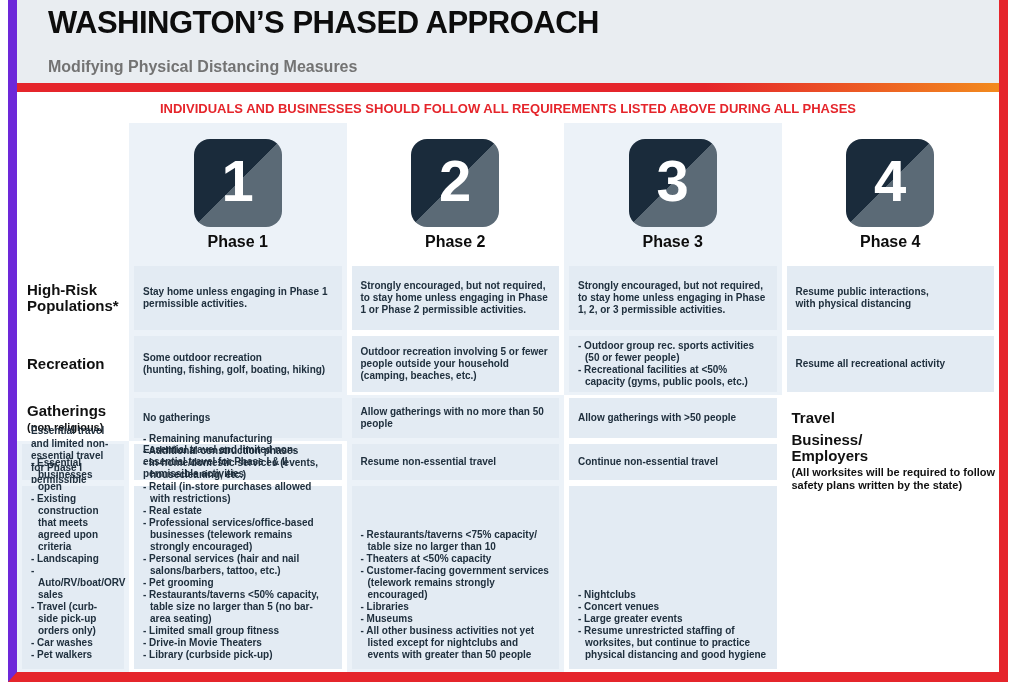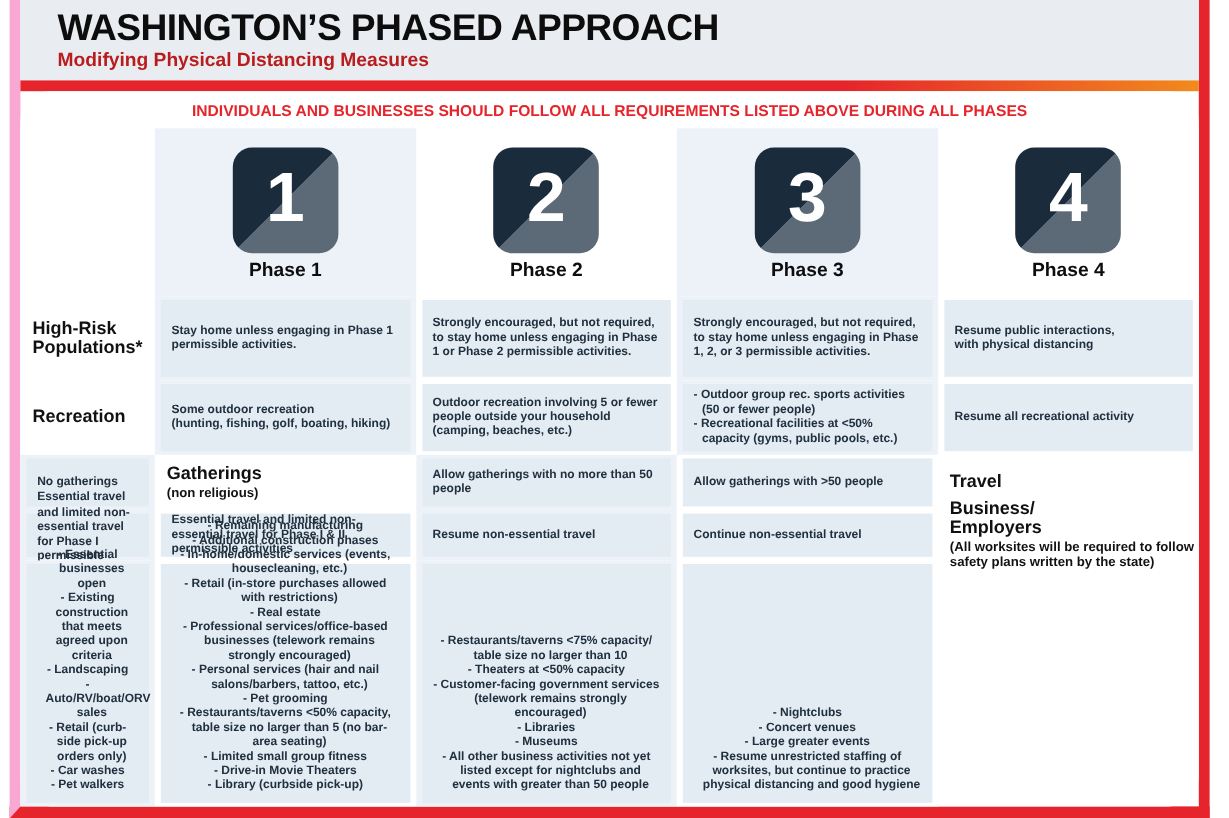--- a/index.html
+++ b/index.html
@@ -1,45 +1,45 @@
 <!DOCTYPE html>
 <html><head>
 <meta charset="utf-8">
 <style>
   html,body{margin:0;padding:0;background:#ffffff;}
   body{width:1024px;height:682px;overflow:hidden;font-family:"Liberation Sans",sans-serif;}
   .frame{
     margin-left:8px;margin-right:16px;height:682px;box-sizing:border-box;
-    border-left:9px solid #f9a8d4;border-right:9px solid #e5252b;border-bottom:10px solid #e5252b;
+    border-left:9px solid #6d28d9;border-right:9px solid #e5252b;border-bottom:10px solid #e5252b;
     display:flex;flex-direction:column;
   }
   .title-section{background:#e9edf1;padding:7px 10px 7px 31px;}
   .main-title{font-size:31px;font-weight:bold;color:#0d0d0d;letter-spacing:-0.5px;line-height:1.05;}
-  .sub-title{font-size:16px;font-weight:bold;color:#b91c1c;line-height:1.15;margin-top:2px;}
+  .sub-title{font-size:16px;font-weight:bold;color:#737373;line-height:1.15;margin-top:18px;}
   .gradient-bar{height:9px;background:linear-gradient(90deg,#e5252b 0%,#e5252b 70%,#f28a1e 100%);}
   .table-area{flex:1;background:#ffffff;display:flex;flex-direction:column;min-height:0;border-radius:25px;}
   .banner{color:#e5252b;font-weight:bold;font-size:13px;text-align:center;padding:9px 4px 7px 4px;}
   .grid{flex:1;display:grid;grid-template-columns:112px 1fr 1fr 1fr 1fr;grid-template-rows:140px 70px 62px 46px 42px 1fr;min-height:0;}
   .gcell{display:flex;flex-direction:column;min-width:0;min-height:0;}
   .gcell.c1,.gcell.c3{background:#ecf2f8;}
   .gcell.c0,.gcell.c2,.gcell.c4{background:#ffffff;}
   
   .phase-header{align-items:center;justify-content:center;padding-top:4px;}
   .badge{width:88px;height:88px;border-radius:16px;background:linear-gradient(135deg,#1a2b3b 50%,#5b6a76 50%);display:flex;align-items:center;justify-content:center;}
   .badge-num{color:#ffffff;font-size:58px;font-weight:bold;line-height:1;padding-bottom:4px;}
   .phase-label{font-size:16px;font-weight:bold;color:#0d0d0d;margin-top:6px;text-align:center;}
   
   .rowhead{justify-content:center;padding:4px 2px 4px 10px;}
   .rh-title{font-size:15px;font-weight:bold;color:#111111;line-height:1.08;white-space:pre-line;}
   .rh-note{font-size:11px;font-weight:bold;color:#111111;line-height:1.15;margin-top:2px;}
   
   .cell-block{background:#e3ebf3;margin:3px 5px;flex:1;display:flex;flex-direction:column;justify-content:center;padding:4px 9px;box-sizing:border-box;min-height:0;}
   .cell-text{font-size:10px;font-weight:bold;color:#20303e;line-height:1.22;white-space:pre-line;}
   .cell-item{font-size:10px;font-weight:bold;color:#20303e;line-height:1.2;padding-left:7px;text-indent:-7px;}
-  .r5 .cell-block{justify-content:flex-end;padding-bottom:8px;text-align:center;}
+  .r5 .cell-block{justify-content:flex-end;padding-bottom:8px;}
 </style>
 </head>
 <body>
 
 <div class="frame">
   <div class="title-section">
     <div class="main-title">WASHINGTON’S PHASED APPROACH</div>
     <div class="sub-title">Modifying Physical Distancing Measures</div>
   </div>
   <div class="gradient-bar"></div>
@@ -114,28 +114,28 @@
           <div class="cell-block">
             <div class="cell-item">- Outdoor group rec. sports activities (50 or fewer people)</div>
             <div class="cell-item">- Recreational facilities at &lt;50% capacity (gyms, public pools, etc.)</div>
           </div>
         </div>
         <div class="gcell c4 r2">
           <div class="cell-block">
             <div class="cell-text">Resume all recreational activity</div>
           </div>
         </div>
-        <div class="gcell c1 r3">
-          <div class="cell-block">
-            <div class="cell-text">No gatherings</div>
-          </div>
-        </div>
         <div class="gcell c0 r3 rowhead">
           <div class="rh-title">Gatherings</div>
           <div class="rh-note">(non religious)</div>
+        </div>
+        <div class="gcell c1 r3">
+          <div class="cell-block">
+            <div class="cell-text">No gatherings</div>
+          </div>
         </div>
         <div class="gcell c3 r3">
           <div class="cell-block">
             <div class="cell-text">Allow gatherings with no more than 50 people</div>
           </div>
         </div>
         <div class="gcell c4 r3">
           <div class="cell-block">
             <div class="cell-text">Allow gatherings with &gt;50 people</div>
           </div>
@@ -167,21 +167,21 @@
           <div class="rh-title">Business/
 Employers</div>
           <div class="rh-note">(All worksites will be required to follow safety plans written by the state)</div>
         </div>
         <div class="gcell c1 r5">
           <div class="cell-block">
             <div class="cell-item">- Essential businesses open</div>
             <div class="cell-item">- Existing construction that meets agreed upon criteria</div>
             <div class="cell-item">- Landscaping</div>
             <div class="cell-item">- Auto/RV/boat/ORV sales</div>
-            <div class="cell-item">- Retail (curb-side pick-up orders only)</div>
+            <div class="cell-item">- Travel (curb-side pick-up orders only)</div>
             <div class="cell-item">- Car washes</div>
             <div class="cell-item">- Pet walkers</div>
           </div>
         </div>
         <div class="gcell c2 r5">
           <div class="cell-block">
             <div class="cell-item">- Remaining manufacturing</div>
             <div class="cell-item">- Additional construction phases</div>
             <div class="cell-item">- In-home/domestic services (events, housecleaning, etc.)</div>
             <div class="cell-item">- Retail (in-store purchases allowed with restrictions)</div>

